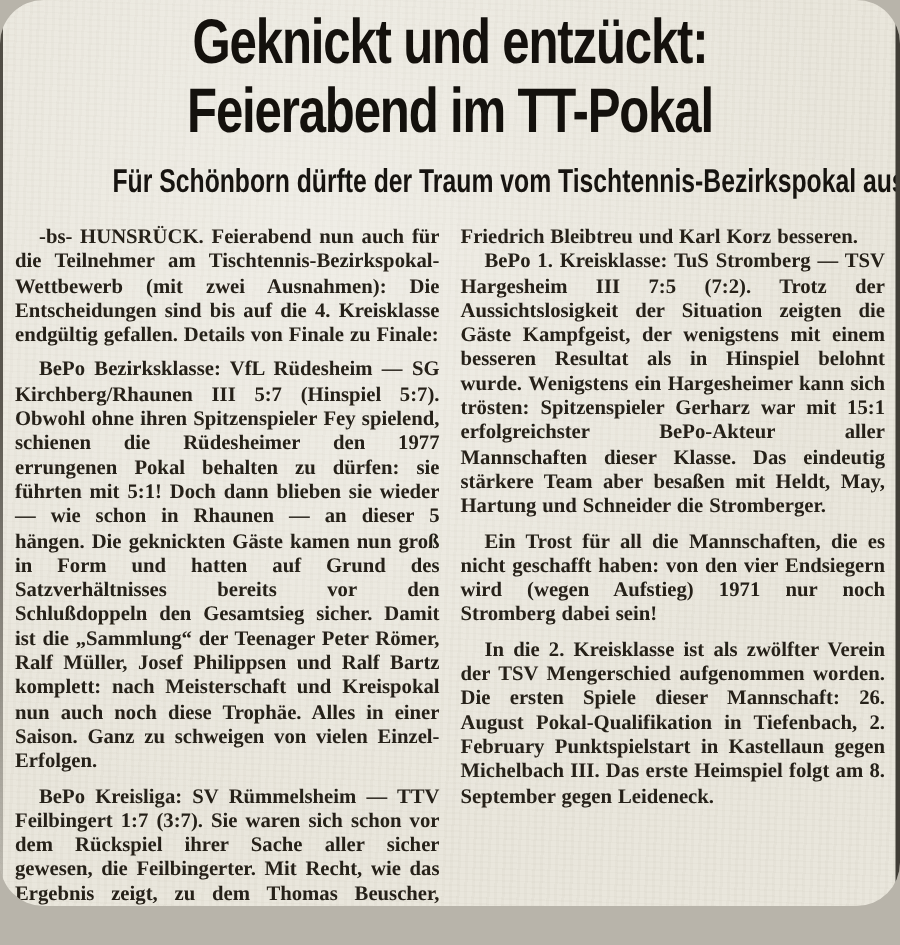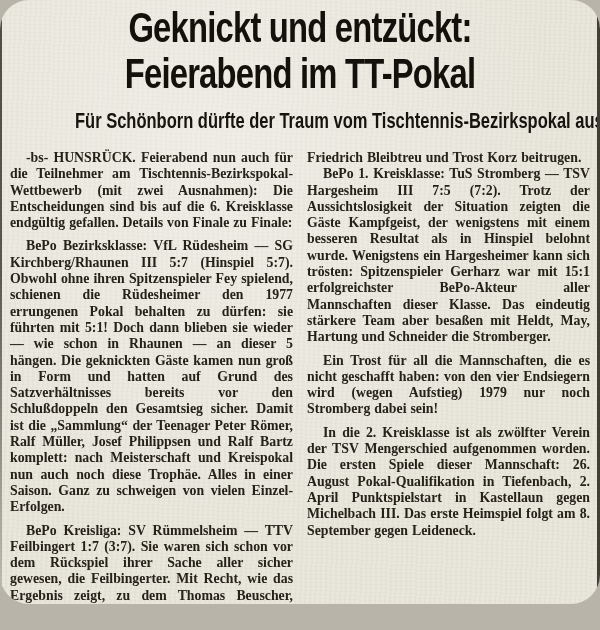--- a/index.html
+++ b/index.html
@@ -92,24 +92,24 @@
 
   <h1 class="headline">
     <span class="hl-line">Geknickt und entzückt:</span>
     <span class="hl-line">Feierabend im TT-Pokal</span>
   </h1>
 
   <h2 class="subheadline">Für Schönborn dürfte der Traum vom Tischtennis-Bezirkspokal aus sein</h2>
 
   <div class="columns">
     <div class="col">
-        <p>-bs- HUNSRÜCK. Feierabend nun auch für die Teilnehmer am Tischtennis-Bezirkspokal-Wettbewerb (mit zwei Ausnahmen): Die Entscheidungen sind bis auf die 6. Kreisklasse endgültig gefallen. Details von Finale zu Finale:</p>
+        <p>-bs- HUNSRÜCK. Feierabend nun auch für die Teilnehmer am Tischtennis-Bezirkspokal-Wettbewerb (mit zwei Ausnahmen): Die Entscheidungen sind bis auf die 4. Kreisklasse endgültig gefallen. Details von Finale zu Finale:</p>
         <p class="gap-before">BePo Bezirksklasse: VfL Rüdesheim — SG Kirchberg/Rhaunen III 5:7 (Hinspiel 5:7). Obwohl ohne ihren Spitzenspieler Fey spielend, schienen die Rüdesheimer den 1977 errungenen Pokal behalten zu dürfen: sie führten mit 5:1! Doch dann blieben sie wieder — wie schon in Rhaunen — an dieser 5 hängen. Die geknickten Gäste kamen nun groß in Form und hatten auf Grund des Satzverhältnisses bereits vor den Schlußdoppeln den Gesamtsieg sicher. Damit ist die „Sammlung“ der Teenager Peter Römer, Ralf Müller, Josef Philippsen und Ralf Bartz komplett: nach Meisterschaft und Kreispokal nun auch noch diese Trophäe. Alles in einer Saison. Ganz zu schweigen von vielen Einzel-Erfolgen.</p>
         <p class="gap-before">BePo Kreisliga: SV Rümmelsheim — TTV Feilbingert 1:7 (3:7). Sie waren sich schon vor dem Rückspiel ihrer Sache aller sicher gewesen, die Feilbingerter. Mit Recht, wie das Ergebnis zeigt, zu dem Thomas Beuscher, Johann Kohlmayer, Hans-Artur Hahn,</p>
       </div>
     <div class="col">
-        <p class="no-indent">Friedrich Bleibtreu und Trost Korz beitrugen.</p>
+        <p class="no-indent">Friedrich Bleibtreu und Karl Korz besseren.</p>
         <p>BePo 1. Kreisklasse: TuS Stromberg — TSV Hargesheim III 7:5 (7:2). Trotz der Aussichtslosigkeit der Situation zeigten die Gäste Kampfgeist, der wenigstens mit einem besseren Resultat als in Hinspiel belohnt wurde. Wenigstens ein Hargesheimer kann sich trösten: Spitzenspieler Gerharz war mit 15:1 erfolgreichster BePo-Akteur aller Mannschaften dieser Klasse. Das eindeutig stärkere Team aber besaßen mit Heldt, May, Hartung und Schneider die Stromberger.</p>
-        <p class="gap-before">Ein Trost für all die Mannschaften, die es nicht geschafft haben: von den vier Endsiegern wird (wegen Aufstieg) 1979 nur noch Stromberg dabei sein!</p>
-        <p class="gap-before">In die 2. Kreisklasse ist als zwölfter Verein der TSV Mengerschied aufgenommen worden. Die ersten Spiele dieser Mannschaft: 26. August Pokal-Qualifikation in Tiefenbach, 2. April Punktspielstart in Kastellaun gegen Michelbach III. Das erste Heimspiel folgt am 8. September gegen Leideneck.</p>
+        <p class="gap-before">Ein Trost für all die Mannschaften, die es nicht geschafft haben: von den vier Endsiegern wird (wegen Aufstieg) 1971 nur noch Stromberg dabei sein!</p>
+        <p class="gap-before">In die 2. Kreisklasse ist als zwölfter Verein der TSV Mengerschied aufgenommen worden. Die ersten Spiele dieser Mannschaft: 26. August Pokal-Qualifikation in Tiefenbach, 2. February Punktspielstart in Kastellaun gegen Michelbach III. Das erste Heimspiel folgt am 8. September gegen Leideneck.</p>
       </div>
   </div>
 </div>
 
 </body></html>

